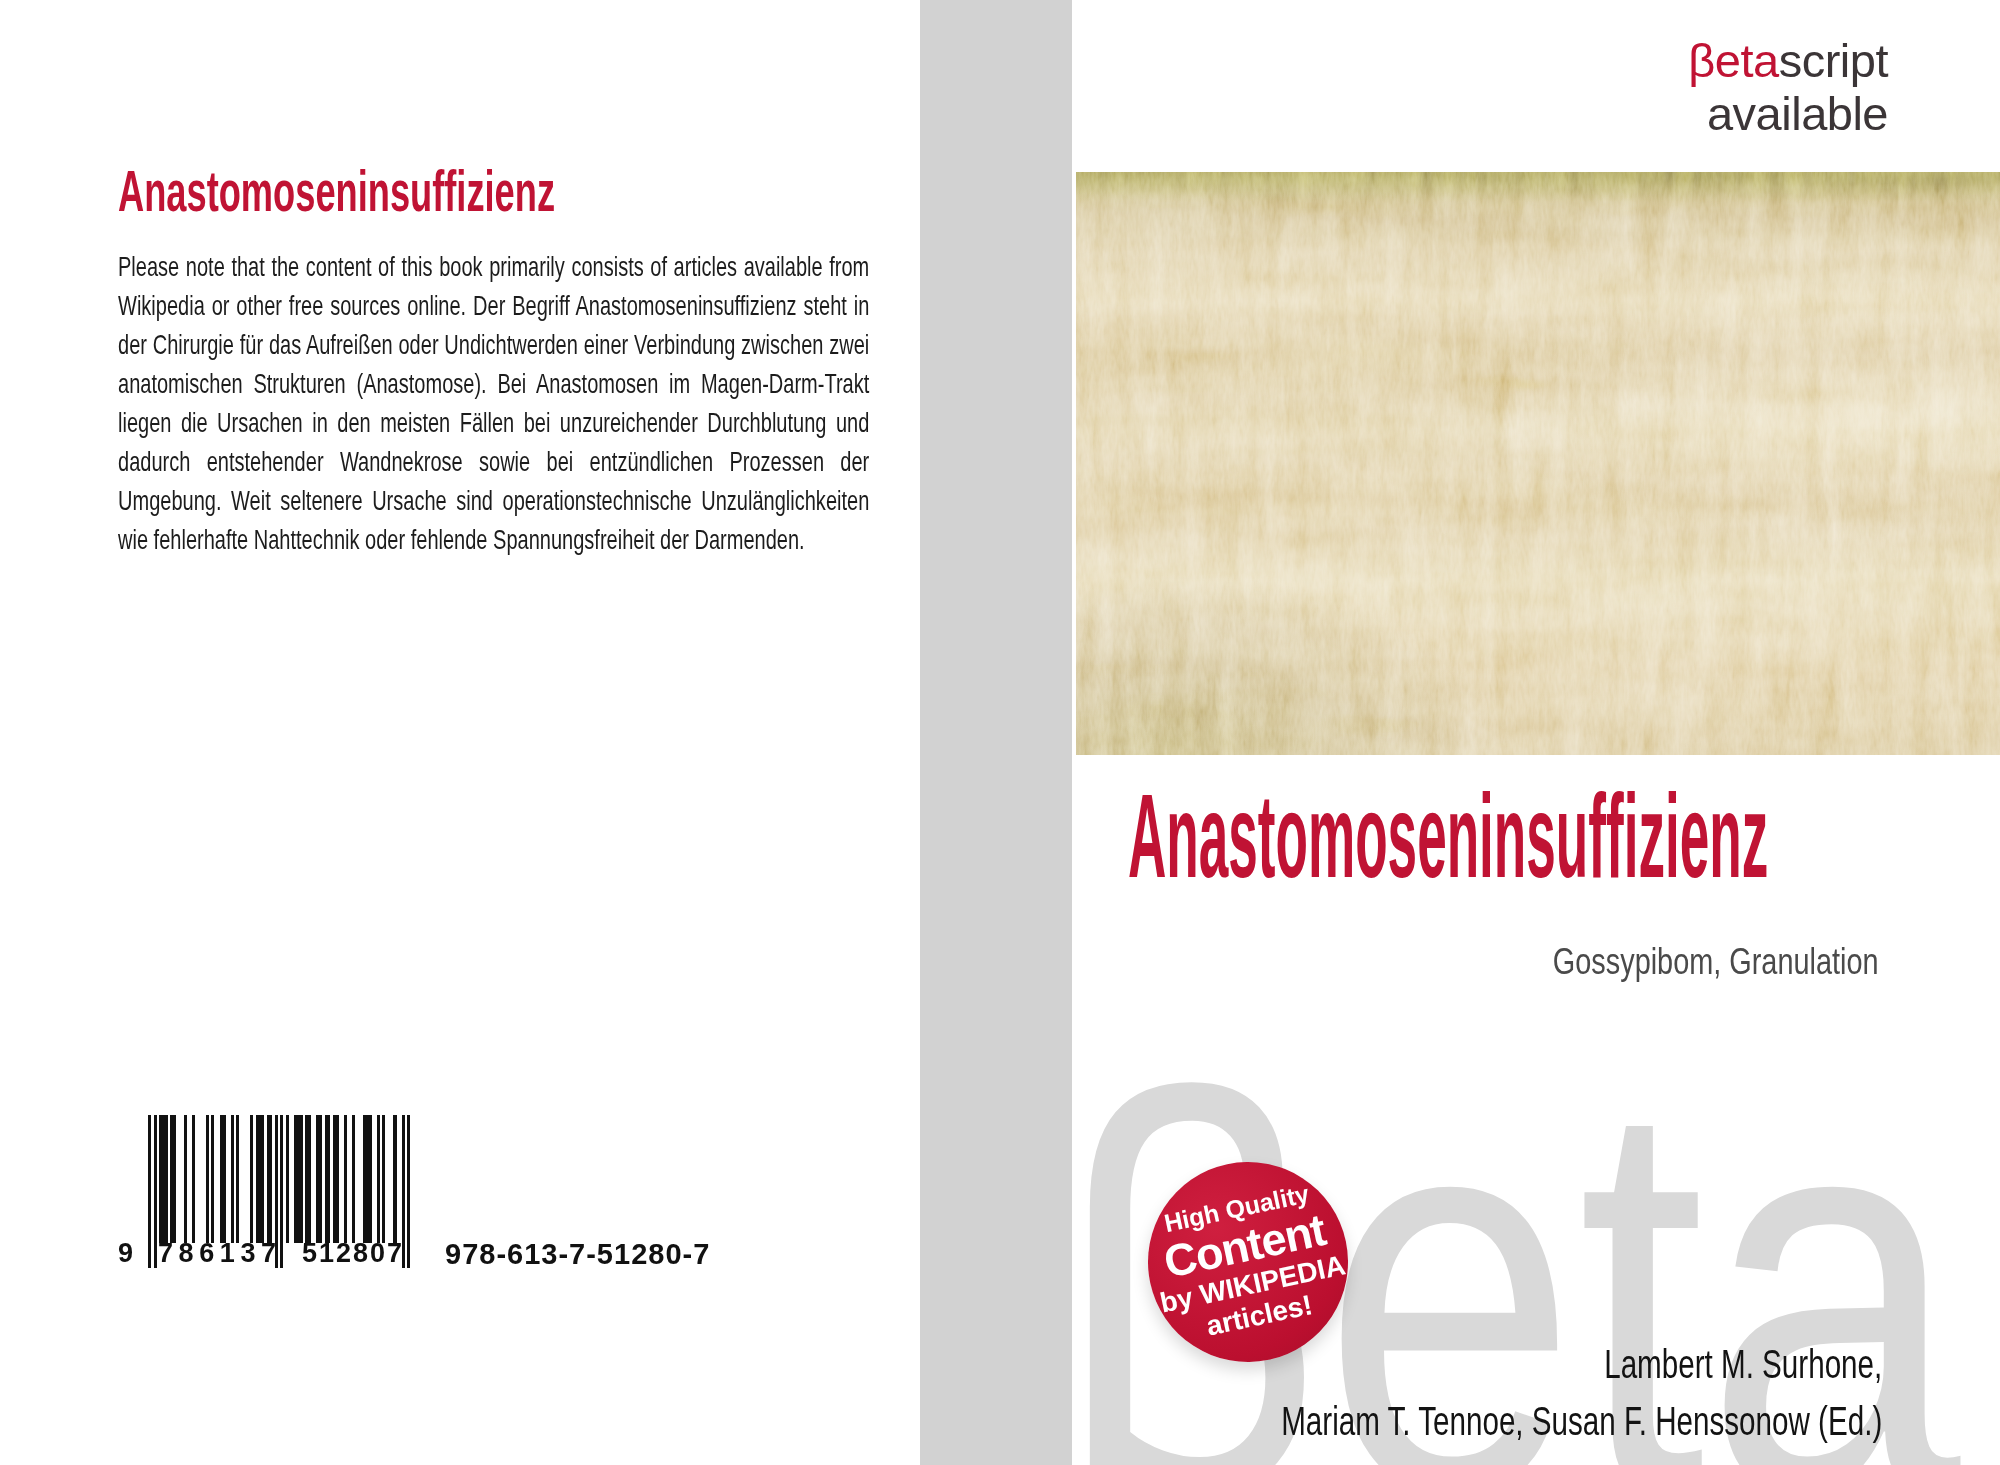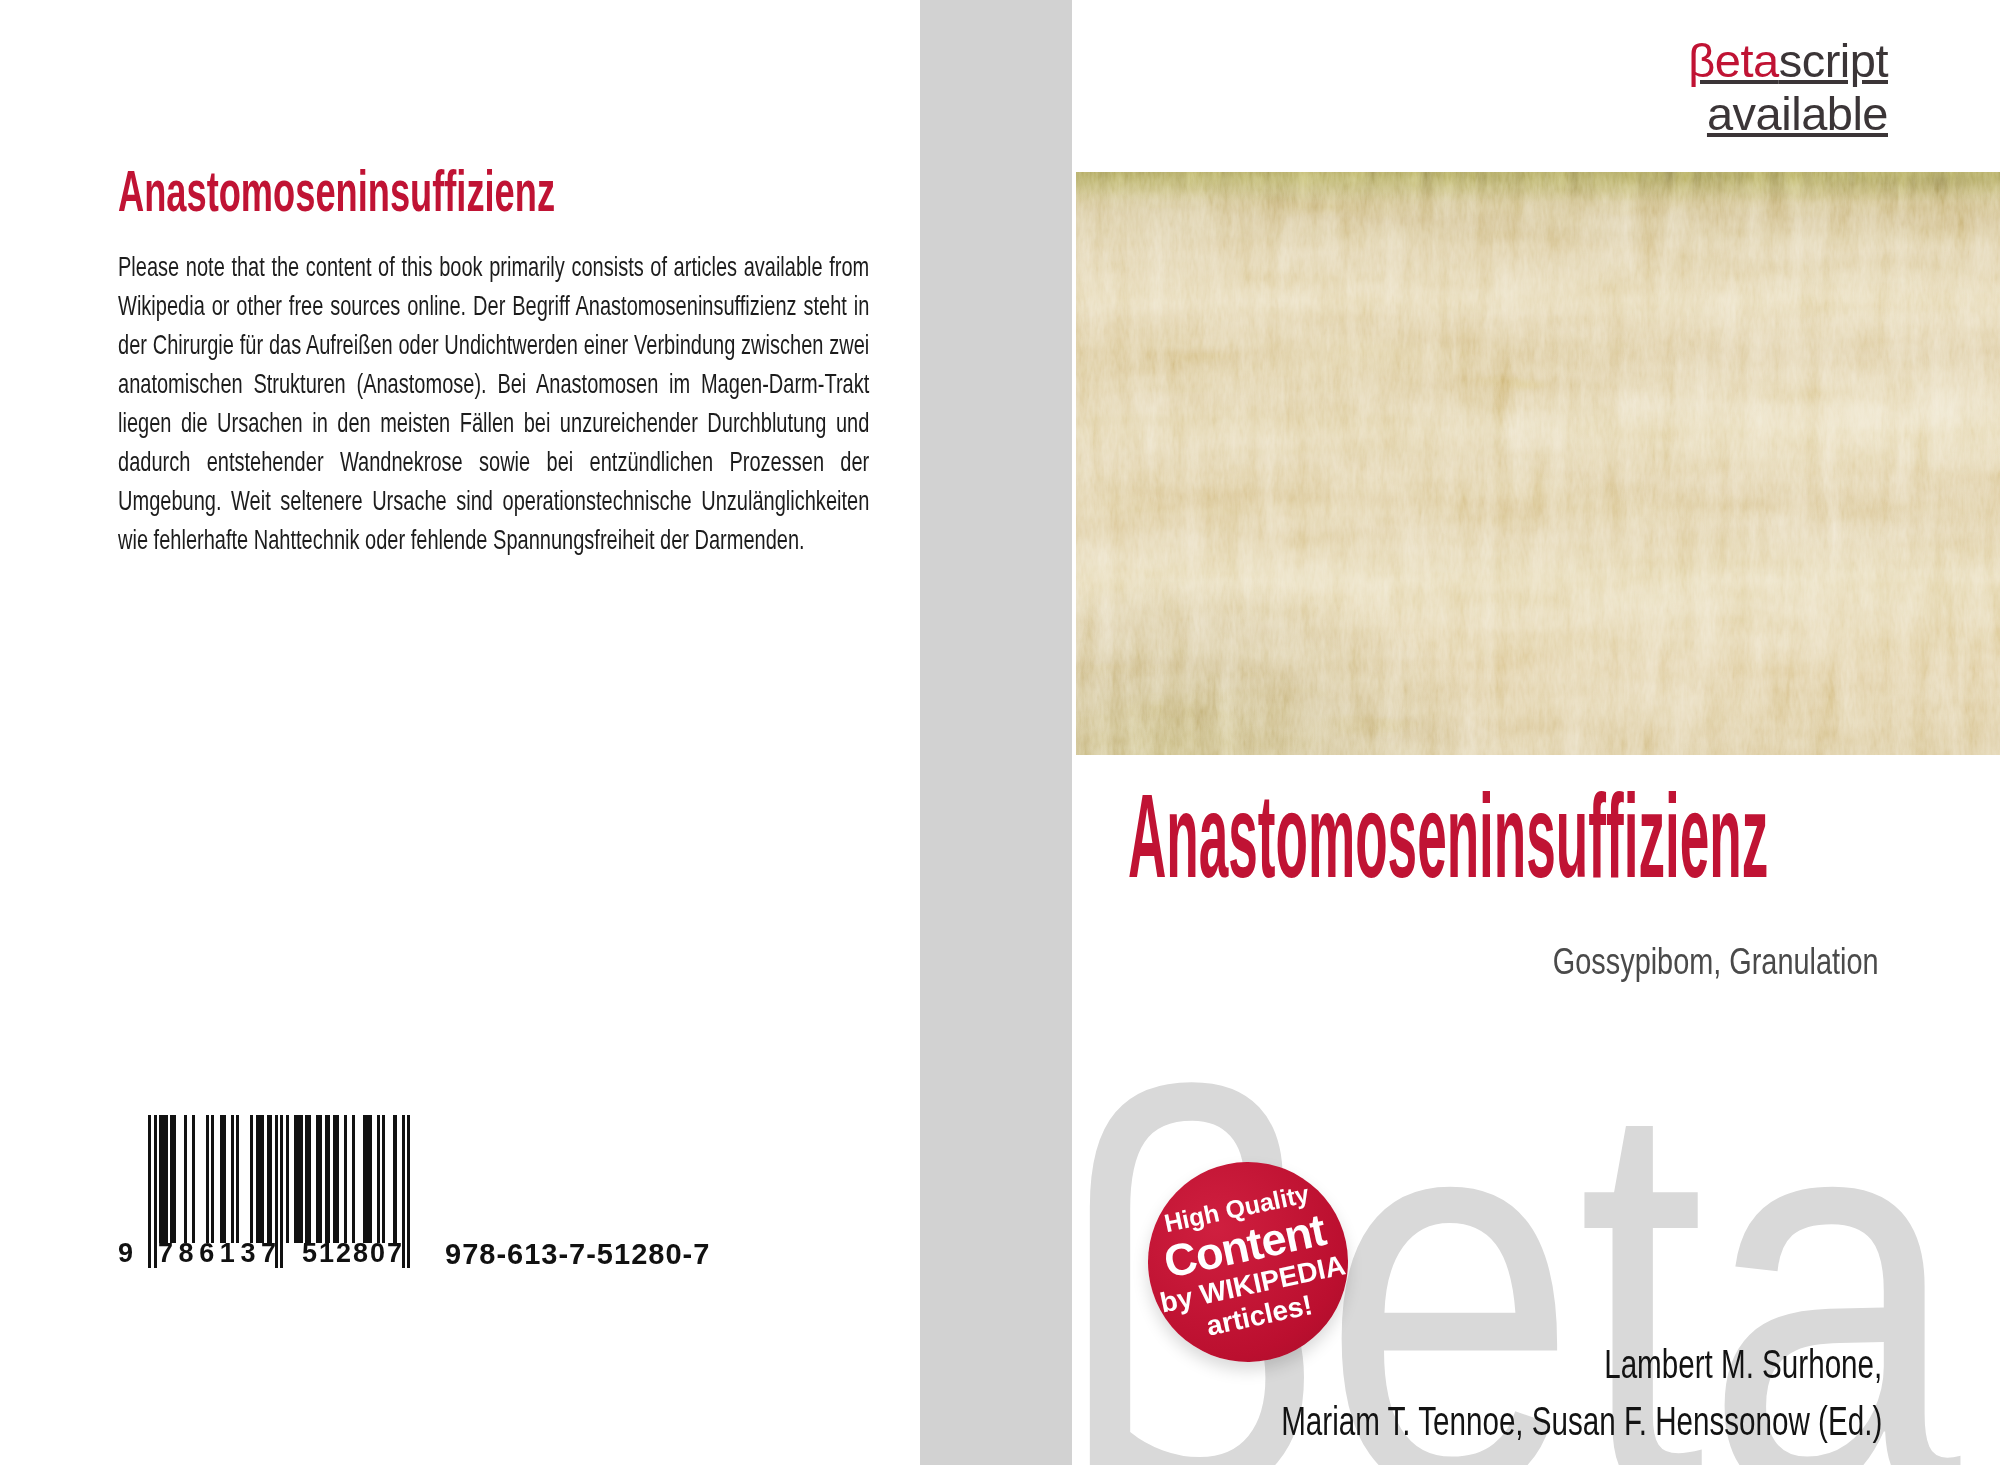--- a/index.html
+++ b/index.html
@@ -34,21 +34,20 @@
     font-size:29px;font-weight:bold;letter-spacing:1px;color:#111;line-height:1;
   }
   
   .spine{position:absolute;left:920px;top:0;width:152px;height:1465px;background:var(--spine-gray,#d2d2d2);}
   
   .front-cover{position:absolute;left:1072px;top:0;width:928px;height:1465px;background:#fff;overflow:hidden;}
   .logo{
     position:absolute;right:112px;top:34px;text-align:right;
     font-size:47px;line-height:53px;color:var(--logo-dark,#3b3537);
     letter-spacing:-0.5px;
-    text-decoration:underline;
   }
   .logo .red{color:var(--accent-red,#c01334);}
   .wheat-photo{
     position:absolute;left:4px;top:172px;width:924px;height:583px;overflow:hidden;
     background:
       linear-gradient(180deg, rgba(90,88,40,.38) 0%, rgba(90,88,40,0) 5%),
       radial-gradient(ellipse 55% 45% at 10% 98%, rgba(92,78,28,.30), rgba(92,78,28,0) 65%),
       radial-gradient(ellipse 60% 35% at 85% 40%, rgba(255,248,225,.25), rgba(255,248,225,0) 70%),
       linear-gradient(180deg,
         #9d8c52 0%, #bda468 6%, #d0b97e 13%, #d9c48c 22%, #cbb071 31%,

